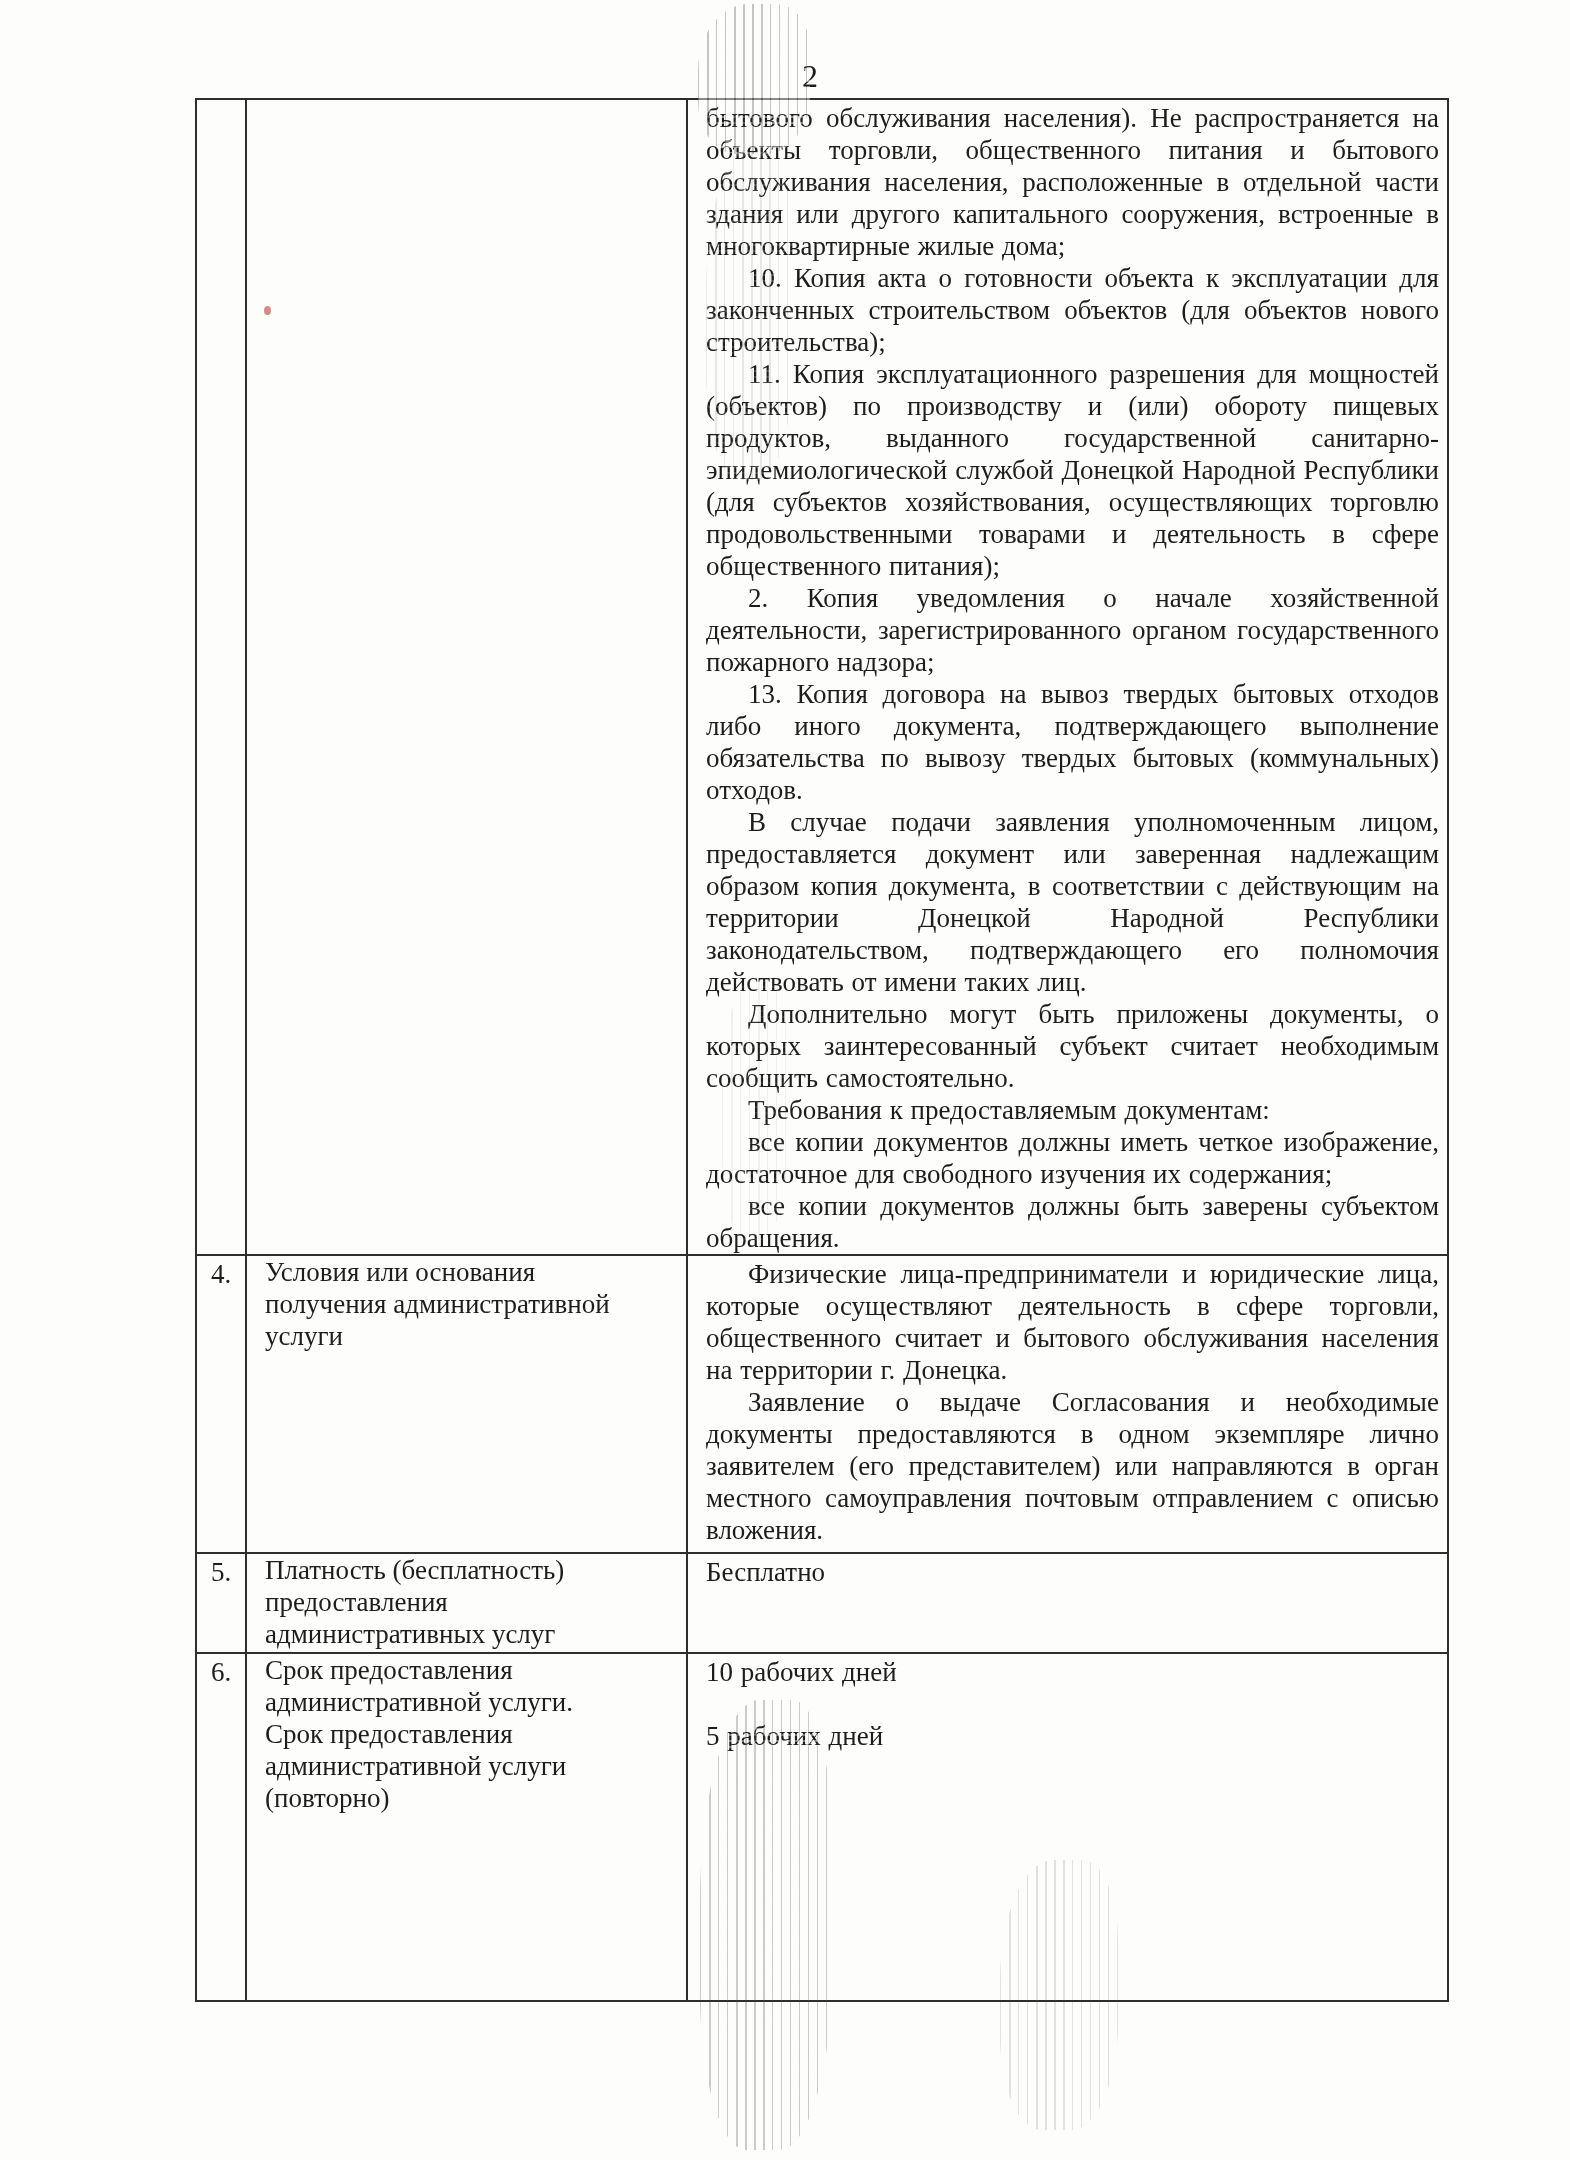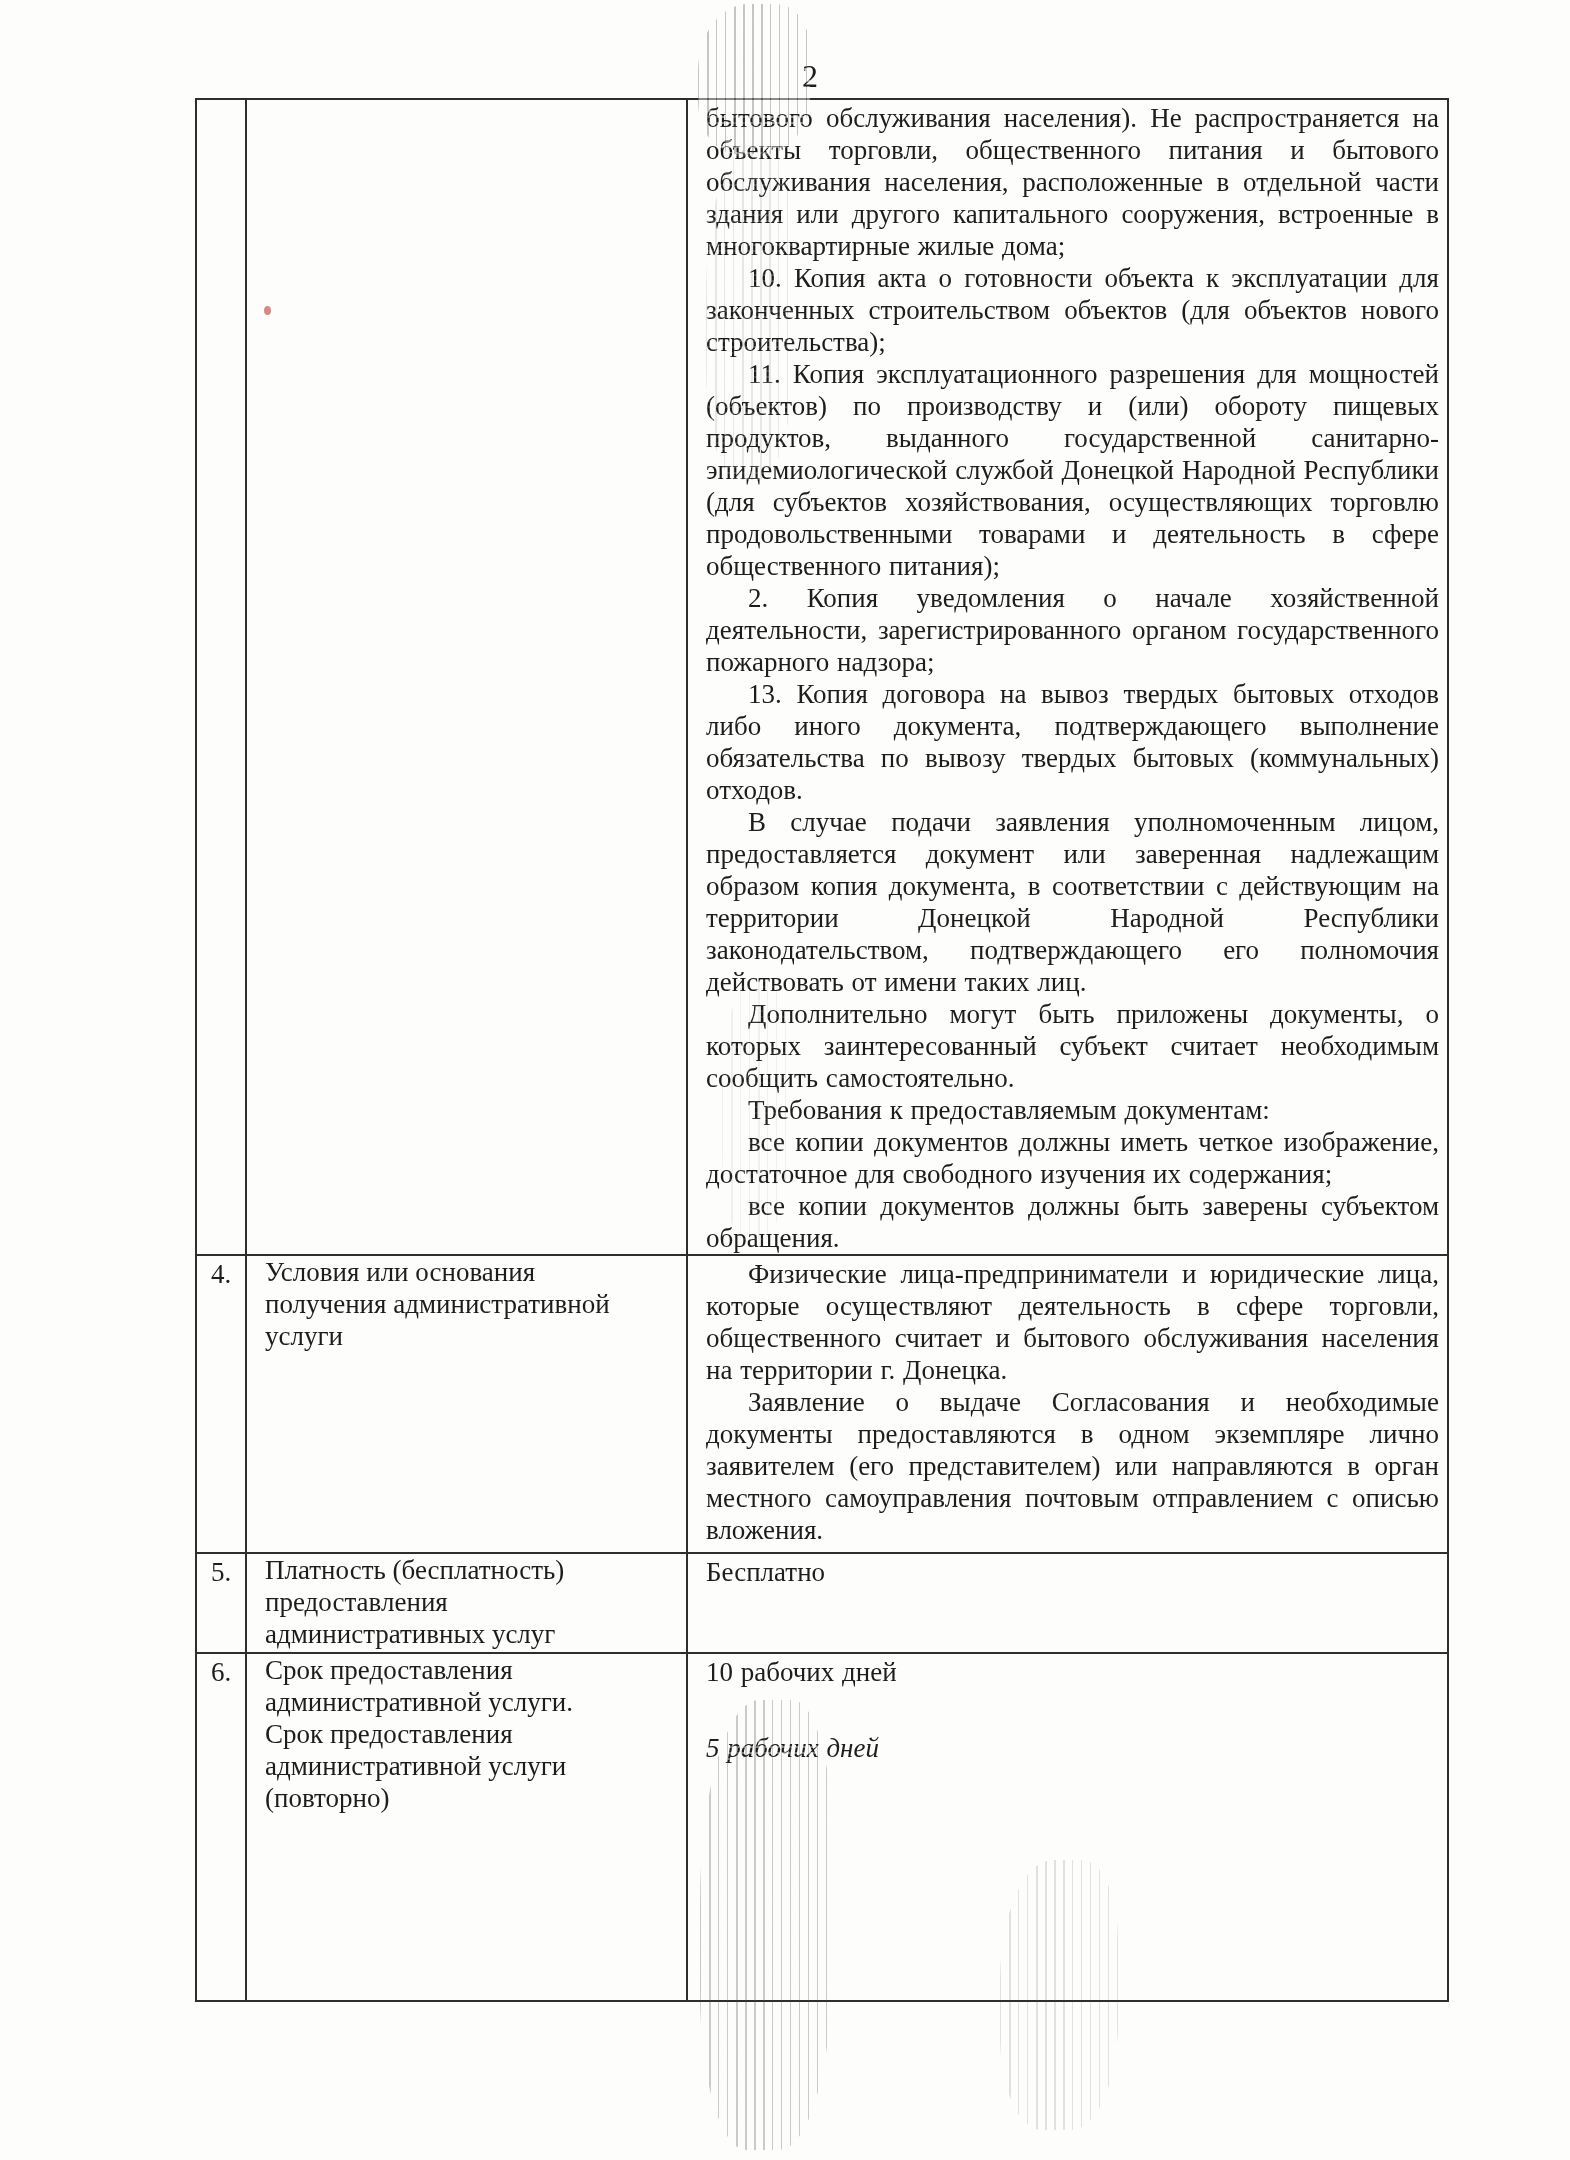--- a/index.html
+++ b/index.html
@@ -35,21 +35,21 @@
   td.name{padding:0 50px 0 18px;}
   td.content{padding:2px 8px 0 18px;}
   p.para{
     margin:0;
     text-align:justify;
     text-align-last:left;
     word-spacing:1px;
   }
   p.ind{text-indent:42px;}
   p.plain{text-align:right;}
-  p.gap{margin-top:44px;font-style:italic;}
+  p.gap{margin-top:32px;}
   
   .streak{
     position:absolute;
     background-image:
       repeating-linear-gradient(90deg, rgba(70,70,70,.55) 0 1.5px, transparent 1.5px 9px),
       repeating-linear-gradient(0deg, rgba(253,253,252,.8) 0 2px, transparent 2px 6px);
     filter:blur(.4px);
     border-radius:45% 30% 40% 35%;
     pointer-events:none;
   }

